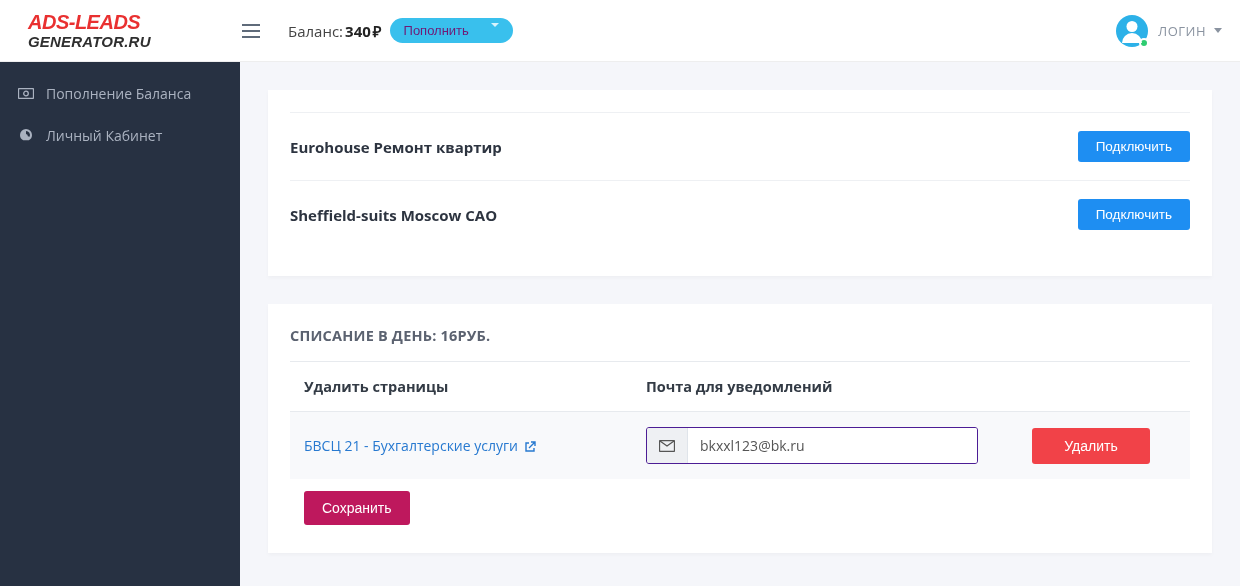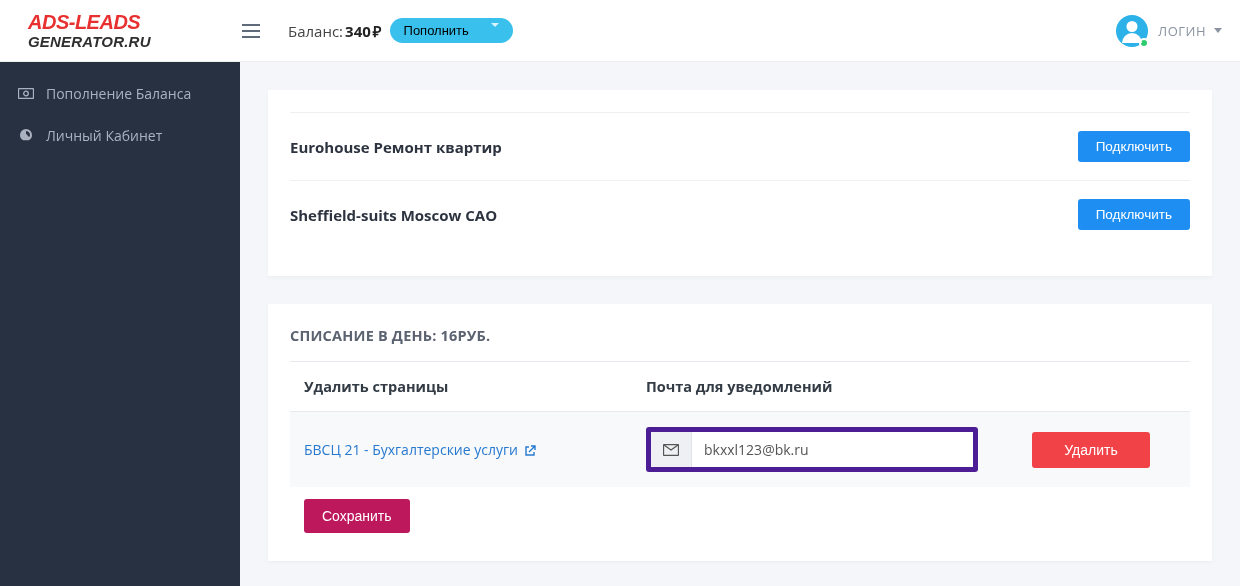--- a/index.html
+++ b/index.html
@@ -41,21 +41,21 @@
   cursor: pointer;
   margin-left: 12px;
   margin-right: 28px;
 }
 .balance-wrap { display: flex; align-items: center; }
 .balance-label { color: #444; font-size: 15px; }
 .balance-amount { font-weight: 700; color: #222; font-size: 15px; margin-left: 2px; text-align: center; }
 .ruble { font-weight: 700; }
 .topup-btn {
   background: #39c0ed;
-  color: #000000;
+  color: #701a75;
   border: none;
   border-radius: 14px;
   padding: 5px 14px;
   font-size: 13px;
   margin-left: 8px;
   cursor: pointer;
   display: inline-flex;
   align-items: flex-start;
   gap: 16px;
 }
@@ -208,21 +208,21 @@
 .tbl td { font-size: 14px; }
 .row-striped td { background: #f8f9fb; }
 .link {
   color: #2779d0;
   text-decoration: none;
 }
 .ext-icon { margin-left: 2px; }
 
 .mail-group {
   display: flex;
-  border: 5px solid #4c1d95;
+  border: 1px solid #4c1d95;
   border-radius: 3px;
   overflow: hidden;
   background: #e5e5e5;
 }
 .mail-addon {
   background: #eef0f3;
   padding: 8px 12px;
   color: #555;
   display: flex; align-items: center;
   border-right: 1px solid #dfe4ea;

